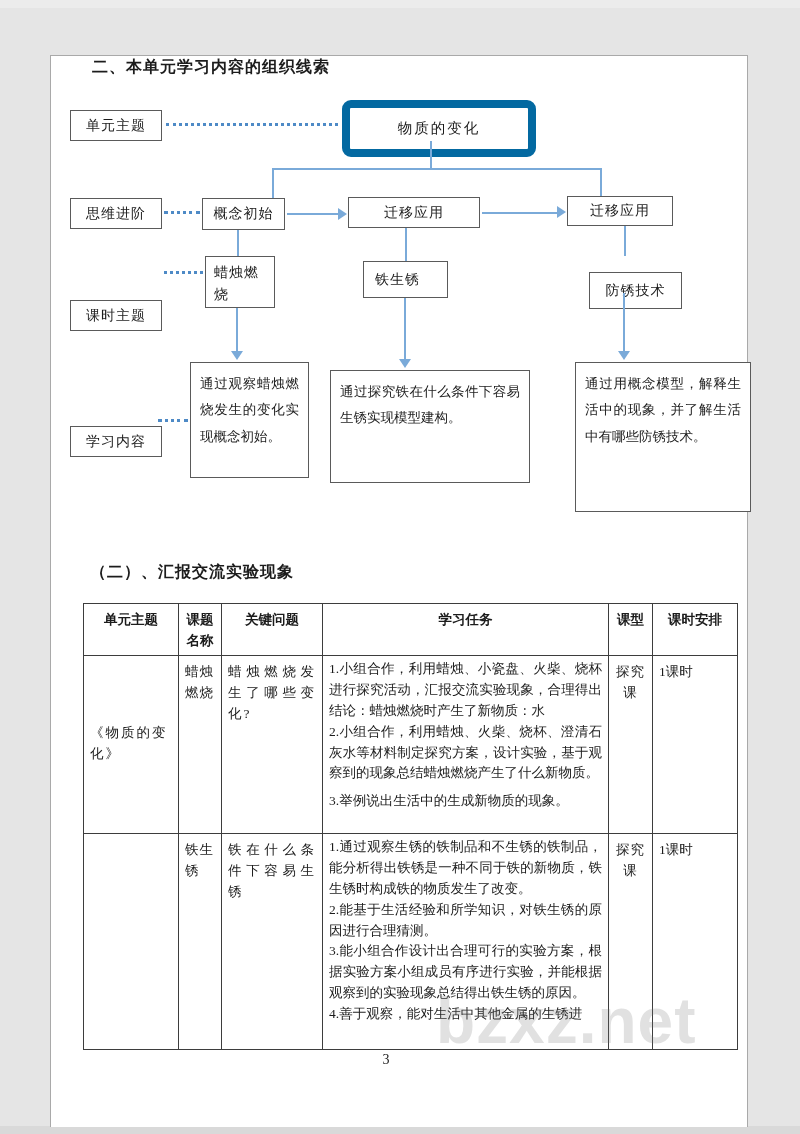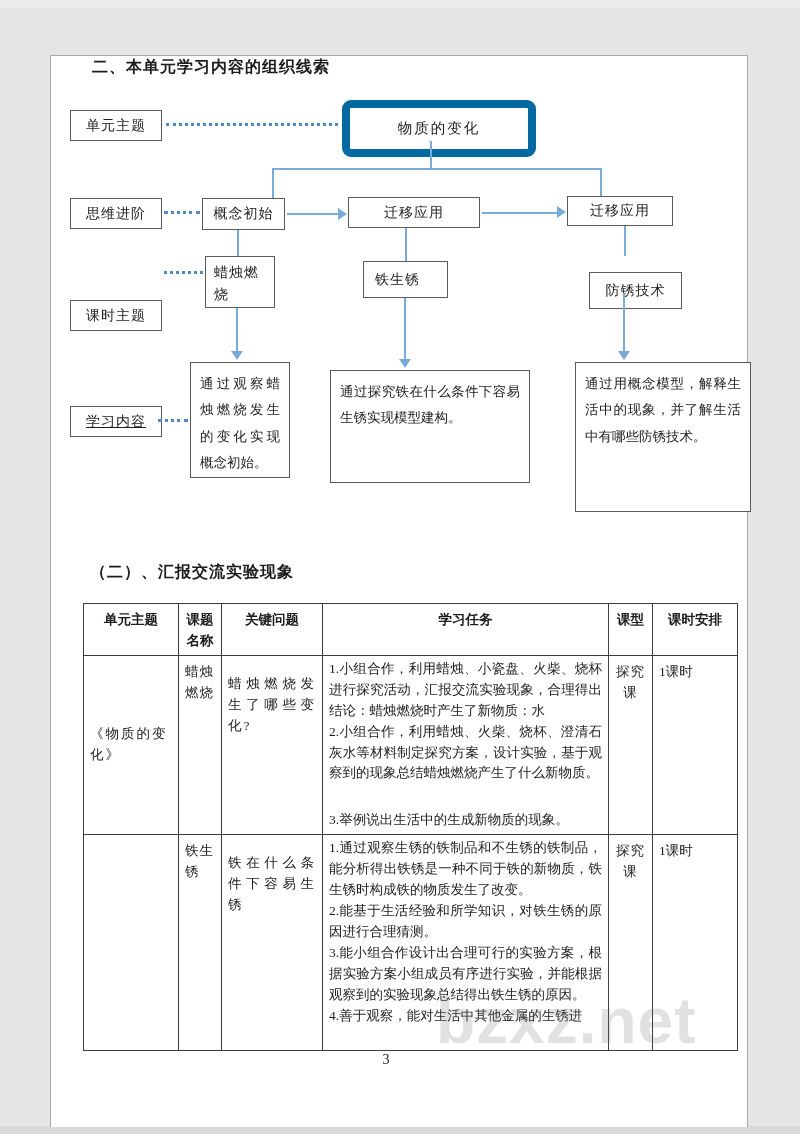--- a/index.html
+++ b/index.html
@@ -43,45 +43,45 @@
   table{border-collapse:collapse;table-layout:fixed;width:654px;
         font-size:13.5px;line-height:1.55;}
   th,td{border:1px solid #3d3d3d;vertical-align:top;padding:3px 6px;
         word-break:break-all;box-sizing:border-box;overflow:hidden;}
   th{font-weight:bold;text-align:center;vertical-align:top;padding-top:6px;}
   thead tr{height:46px;}
   tr.r1{height:178px;}
   tr.r2{height:216px;}
   td.c-theme{vertical-align:middle;text-align:left;letter-spacing:2px;}
   td.c-topic{letter-spacing:1px;padding-top:6px;}
-  td.c-q{text-align:justify;letter-spacing:2px;padding-top:18px;}
+  td.c-q{text-align:justify;letter-spacing:2px;padding-top:6px;}
   td.c-type{text-align:center;padding-top:6px;letter-spacing:1px;}
   td.c-per{padding-top:6px;}
   td .para{margin:0;text-align:justify;}
-  td .para.gap{margin-top:26px;}
+  td .para.gap{margin-top:7px;}
 
   .page-number{position:absolute;left:0;top:1052px;width:772px;text-align:center;font-size:14px;}
   .watermark{position:absolute;left:436px;top:984px;font-size:64px;font-weight:bold;
              font-family:"Liberation Sans","DejaVu Sans",sans-serif;
              color:rgba(120,120,120,0.22);letter-spacing:1px;z-index:6;pointer-events:none;}
 </style>
 </head>
 <body>
 
 <div class="canvas">
   <div class="strip-top"></div>
   <div class="strip-bottom"></div>
   <div class="page-frame"></div>
 
   <div class="h1">二、本单元学习内容的组织线索</div>
 
   <div class="lbl" style="top:110px;">单元主题</div>
   <div class="lbl" style="top:198px;">思维进阶</div>
   <div class="lbl" style="top:258px;margin-top:42px;">课时主题</div>
-  <div class="lbl" style="top:406px;text-decoration:underline;">学习内容</div>
+  <div class="lbl" style="top:426px;">学习内容</div>
 
   <div class="theme">物质的变化</div>
 
   <div class="dotline" style="left:166px;top:123px;width:172px;"></div>
   <div class="dotline" style="left:164px;top:211px;width:36px;"></div>
   <div class="dotline" style="left:164px;top:271px;width:39px;"></div>
   <div class="dotline" style="left:158px;top:419px;width:30px;"></div>
 
   <div class="vline" style="left:430px;top:141px;width:2px;height:28px;"></div>
   <div class="hline" style="left:272px;top:168px;width:330px;height:2px;"></div>
@@ -105,21 +105,21 @@
   <div class="node" style="left:363px;top:261px;width:85px;height:37px;justify-content:flex-start;padding-left:11px;">铁生锈</div>
   <div class="node" style="left:589px;top:272px;width:93px;height:37px;">防锈技术</div>
 
   <div class="vline" style="left:236px;top:308px;width:2px;height:43px;"></div>
   <div class="arrD" style="left:231px;top:351px;"></div>
   <div class="vline" style="left:404px;top:298px;width:2px;height:61px;"></div>
   <div class="arrD" style="left:399px;top:359px;"></div>
   <div class="vline" style="left:623px;top:293px;width:2px;height:58px;"></div>
   <div class="arrD" style="left:618px;top:351px;"></div>
 
-  <div class="cbox" style="left:190px;top:362px;width:100px;height:116px;">通过观察蜡烛燃烧发生的变化实现概念初始。</div>
+  <div class="cbox" style="left:190px;top:362px;width:119px;height:116px;">通过观察蜡烛燃烧发生的变化实现概念初始。</div>
   <div class="cbox" style="left:330px;top:370px;width:200px;height:113px;">通过探究铁在什么条件下容易生锈实现模型建构。</div>
   <div class="cbox" style="left:575px;top:362px;width:176px;height:150px;">通过用概念模型，解释生活中的现象，并了解生活中有哪些防锈技术。</div>
 
   <div class="h2">（二）、汇报交流实验现象</div>
 
   <div class="tblwrap">
     <table>
       <colgroup>
         <col style="width:95px">
           <col style="width:43px">

